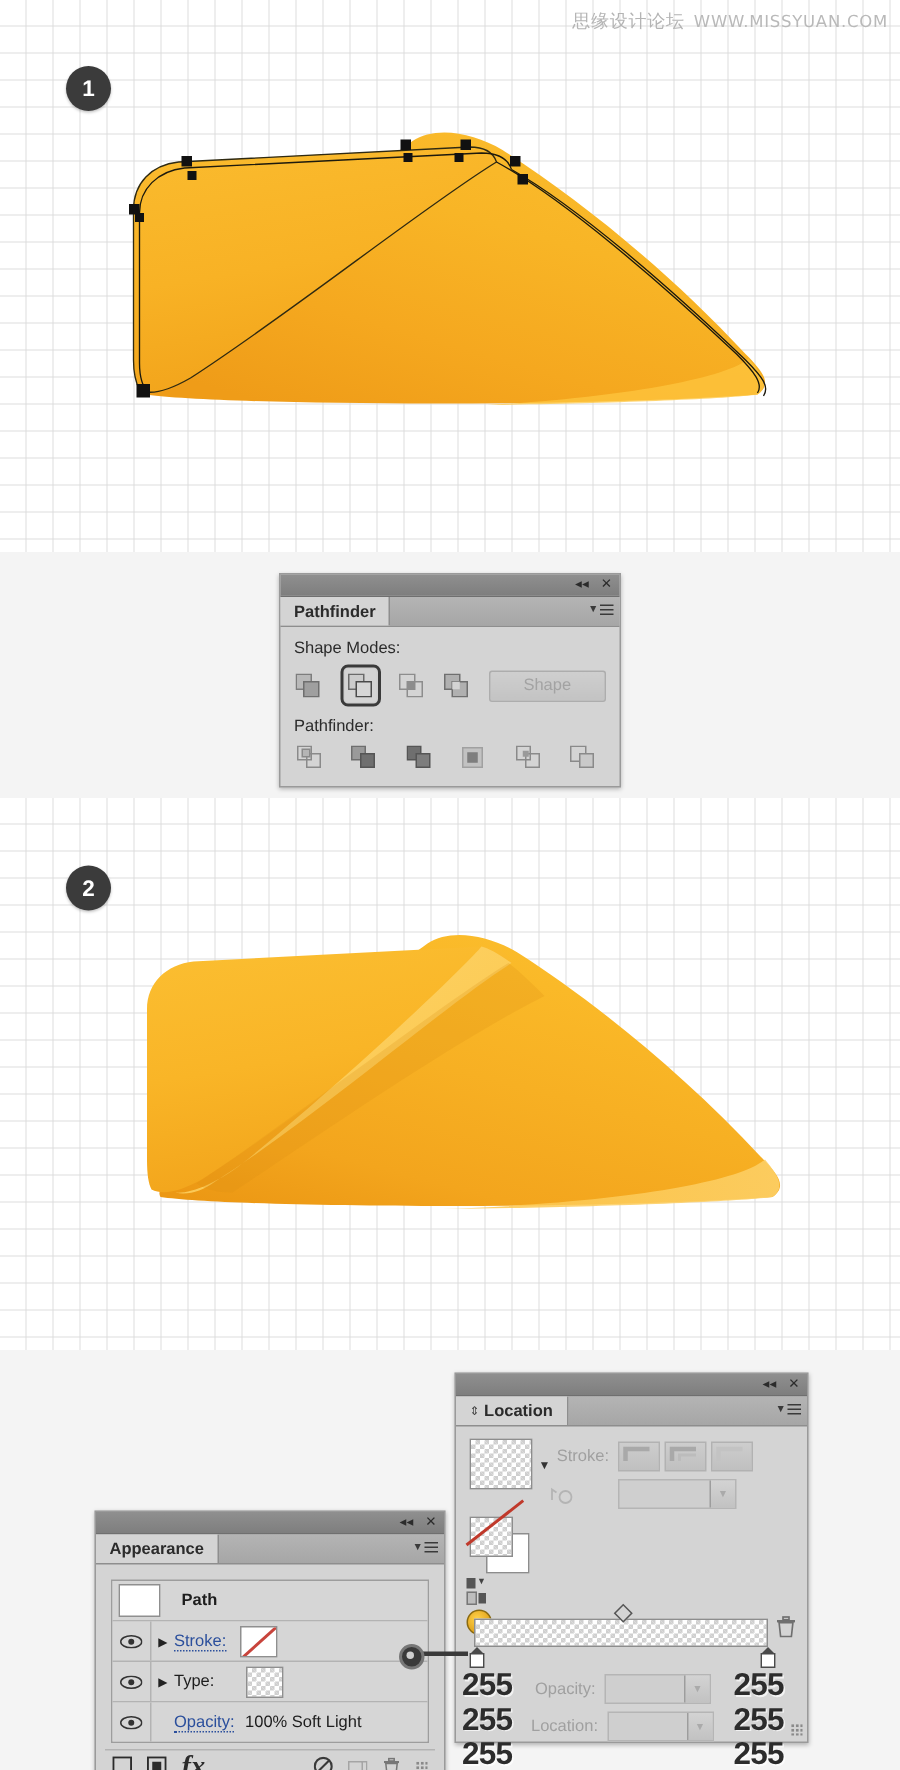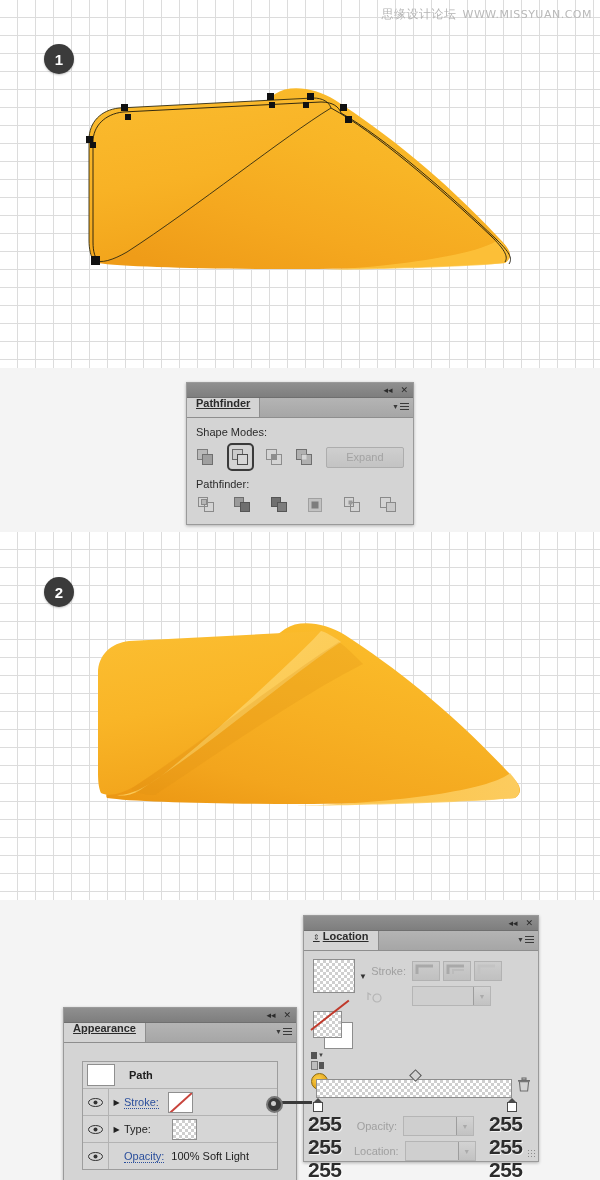--- a/index.html
+++ b/index.html
@@ -76,26 +76,25 @@
     font-family:"DejaVu Sans",sans-serif;
   }
   .panel-tabrow{
     height:19px;
     background:linear-gradient(to bottom,#b4b4b4,#a6a6a6);
     border-bottom:1px solid #8e8e8e;
     display:flex;align-items:stretch;position:relative;
   }
   .panel-tab{
     background:#d4d4d4;
-    padding:8px 9px;
-    display:flex;align-items:flex-end;
+    padding:0 9px;
+    display:flex;align-items:center;
     font-size:11px;font-weight:bold;color:#2b2b2b;
     border-right:1px solid #8e8e8e;
     white-space:nowrap;
-    text-decoration:underline;
   }
   .tab-arrows{font-size:8px;margin-right:3px;color:#444;font-weight:normal;}
   .panel-menu{
     position:absolute;right:4px;top:3px;
     display:flex;align-items:center;gap:1px;color:#3a3a3a;font-size:9px;
   }
   .hamb{display:inline-block;width:9px;}
   .hamb i{display:block;height:1px;background:#3a3a3a;margin:2px 0;}
   .panel-body{padding:7px 9px 8px 9px;}
 
@@ -116,21 +115,21 @@
     background:linear-gradient(to bottom,#cfcfcf,#c3c3c3);
     border:1px solid #adadad;border-radius:2px;
     display:flex;align-items:center;justify-content:center;
     color:#a3a3a3;font-size:11px;
   }
   .pf-row2{display:flex;align-items:center;gap:0;margin-top:3px;justify-content:space-between;padding-right:4px;}
 
   
   #appearance{left:63px;top:1007px;width:232px;}
   .ap-list{
-    background:#d4d4d4;border:1px solid #9d9d9d;margin:12px;
+    background:#d4d4d4;border:1px solid #9d9d9d;margin:4px;
   }
   .ap-item{
     display:flex;align-items:center;height:26px;
     border-bottom:1px solid #b3b3b3;
     background:#d6d6d6;
   }
   .ap-item:last-child{border-bottom:none;}
   .ap-eye{
     width:25px;min-width:25px;height:100%;
     display:flex;align-items:center;justify-content:center;
@@ -364,21 +363,21 @@
             </svg>
         </div>
         <div class="pf-btn">
           <svg width="17" height="16">
               <rect x="0.5" y="0.5" width="10" height="10" fill="#b0b0b0" stroke="#6f6f6f"></rect>
               <rect x="5.5" y="5.5" width="10" height="10" fill="#b0b0b0" stroke="#6f6f6f"></rect>
               <rect x="5.5" y="5.5" width="5" height="5" fill="#d4d4d4"></rect>
             </svg>
         </div>
         <div class="pf-expand">
-          <span>Expand</span>
+          <span>Shape</span>
         </div>
       </div>
       <div class="pf-label" style="margin-top:7px;">Pathfinder:</div>
       <div class="pf-row2">
         <div class="pf-btn">
           <svg width="18" height="17">
               <rect x="0.5" y="0.5" width="9" height="9" fill="none" stroke="#8a8a8a"></rect>
               <rect x="6.5" y="5.5" width="9" height="9" fill="none" stroke="#8a8a8a"></rect>
               <rect x="3.5" y="2.5" width="5" height="5" fill="#b5b5b5" stroke="#8a8a8a"></rect>
             </svg>

